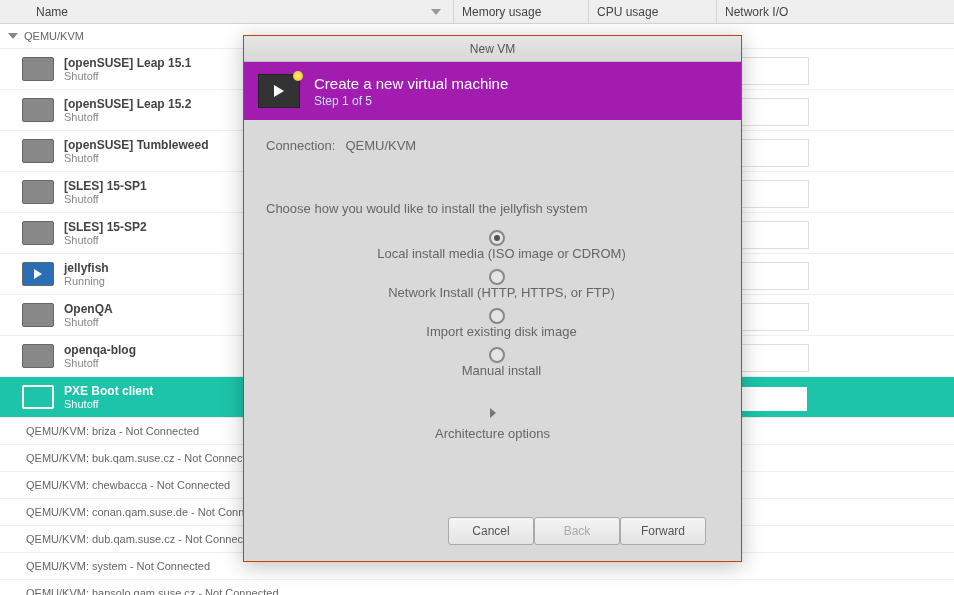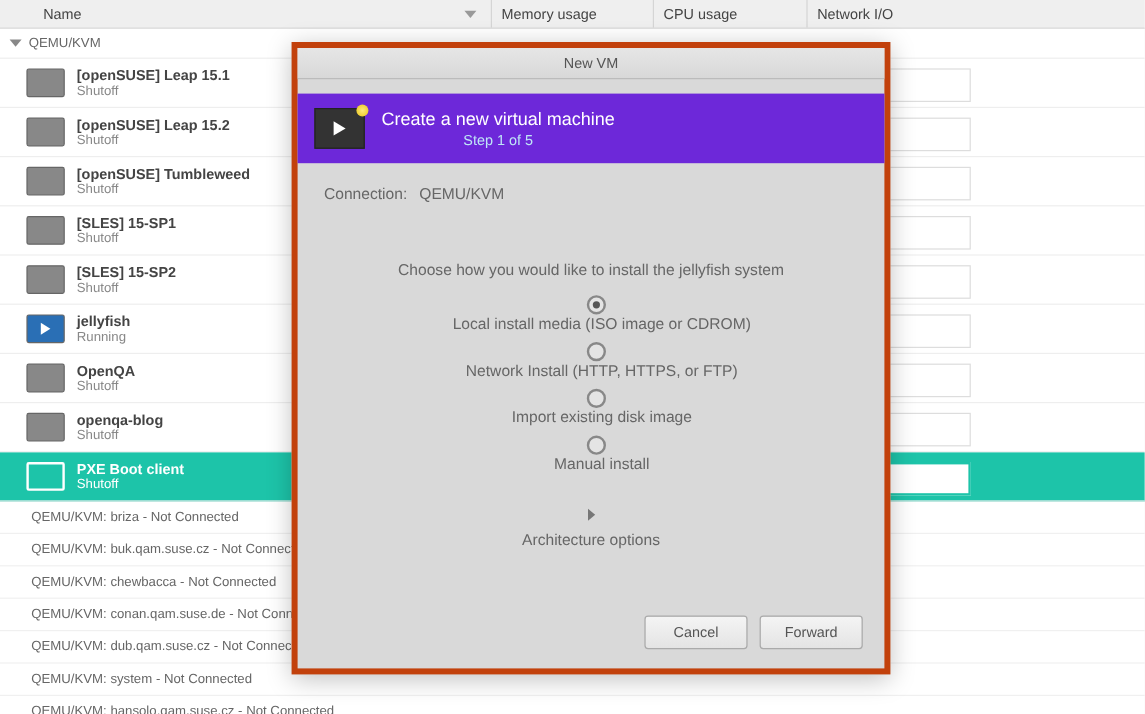--- a/index.html
+++ b/index.html
@@ -21,21 +21,21 @@
   }
   .th {
     padding: 4px 8px;
     border-right: 1px solid #d5d5d5;
     font-size: 12px;
     color: #444;
     display: flex;
     align-items: center;
     justify-content: space-between;
   }
-  .th-name { width: 410px; padding-left: 36px; }
+  .th-name { width: 454px; padding-left: 36px; }
   .th-cpu { width: 128px; }
   .th-mem { width: 135px; }
   .th-disk { width: 164px; }
   .th-net { flex: 1; border-right: none; }
   .arrow-down {
     width: 0; height: 0;
     border-left: 5px solid transparent;
     border-right: 5px solid transparent;
     border-top: 6px solid #999;
     margin-right: 4px;
@@ -131,42 +131,40 @@
   }
 
   
   .dialog {
     position: absolute;
     left: 243px;
     top: 35px;
     width: 499px;
     height: 527px;
     background: #d9d9d9;
-    border: 5px solid #c2410c;
+    border: 1px solid #c2410c;
     box-shadow: 0 4px 20px rgba(0,0,0,0.25);
-    text-align: center;
   }
   .dlg-titlebar {
     height: 26px;
     background: linear-gradient(#e6e6e6,#d8d8d8);
     display: flex;
     align-items: center;
     justify-content: center;
     font-size: 12px;
     color: #555;
     border-bottom: 1px solid #bbb;
   }
   .dlg-banner {
-    background: #6d28d9;
+    background: #a21caf;
     height: 58px;
     display: flex;
     align-items: center;
     padding: 0 14px;
     color: #fff;
-    margin-top: 12px;
   }
   .dlg-banner-icon {
     width: 42px;
     height: 34px;
     background: #333;
     border: 1px solid #222;
     margin-right: 14px;
     position: relative;
     display:flex;
     align-items:center;
@@ -218,23 +216,22 @@
   }
   .arch-tri {
     width:0;height:0;
     border-top:5px solid transparent;
     border-bottom:5px solid transparent;
     border-left:6px solid #777;
   }
   .dlg-buttons {
     position: absolute;
     bottom: 16px;
-    right: 18px;
-    display: flex;
-    gap: 10px;
+    right: 35px;
+    display: flex;
   }
   .btn {
     width: 86px;
     height: 28px;
     border: 1px solid #aaa;
     background: linear-gradient(#f4f4f4,#e4e4e4);
     border-radius: 3px;
     font-size: 12px;
     color: #555;
     display:flex;align-items:center;justify-content:center;
@@ -439,17 +436,20 @@
       </div>
     <div class="arch-row">
       <span class="arch-tri"></span>
       <span>Architecture options</span>
     </div>
   </div>
   <div class="dlg-buttons">
     <div class="btn">
         <span>Cancel</span>
       </div>
+    <div class="btn disabled">
+        <span>Back</span>
+      </div>
     <div class="btn">
         <span>Forward</span>
       </div>
   </div>
 </div>
 
 </body></html>

